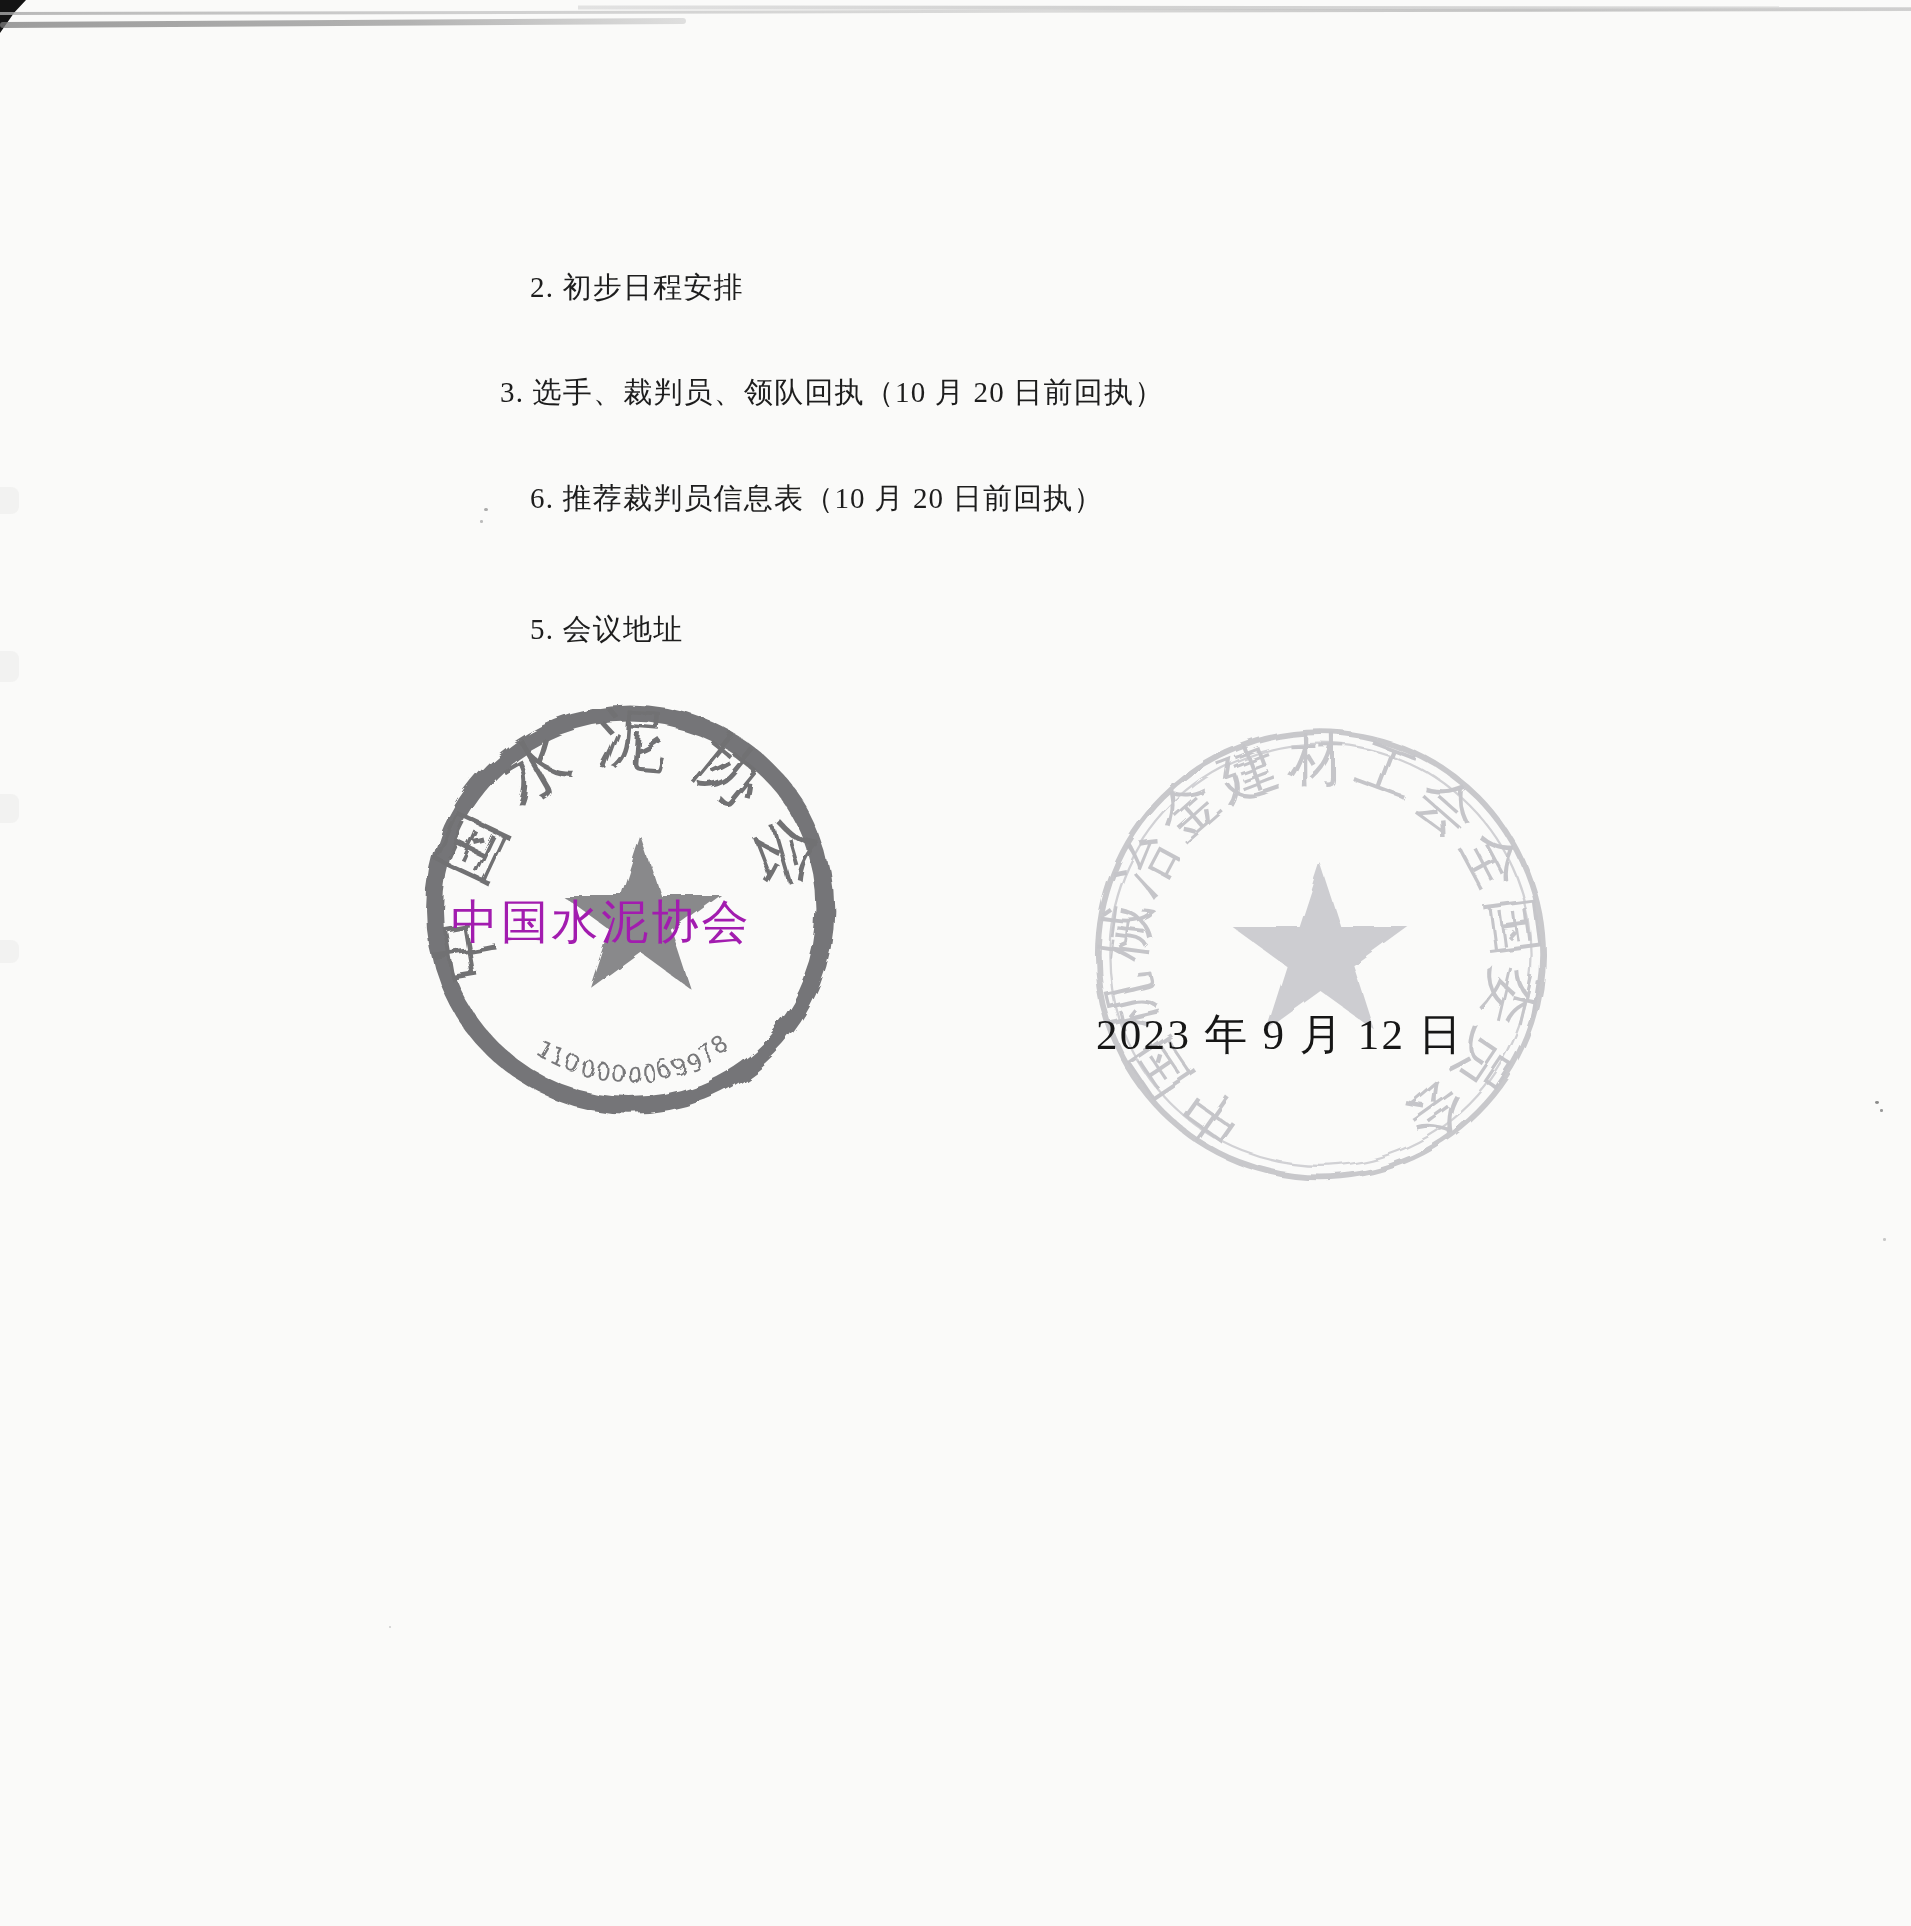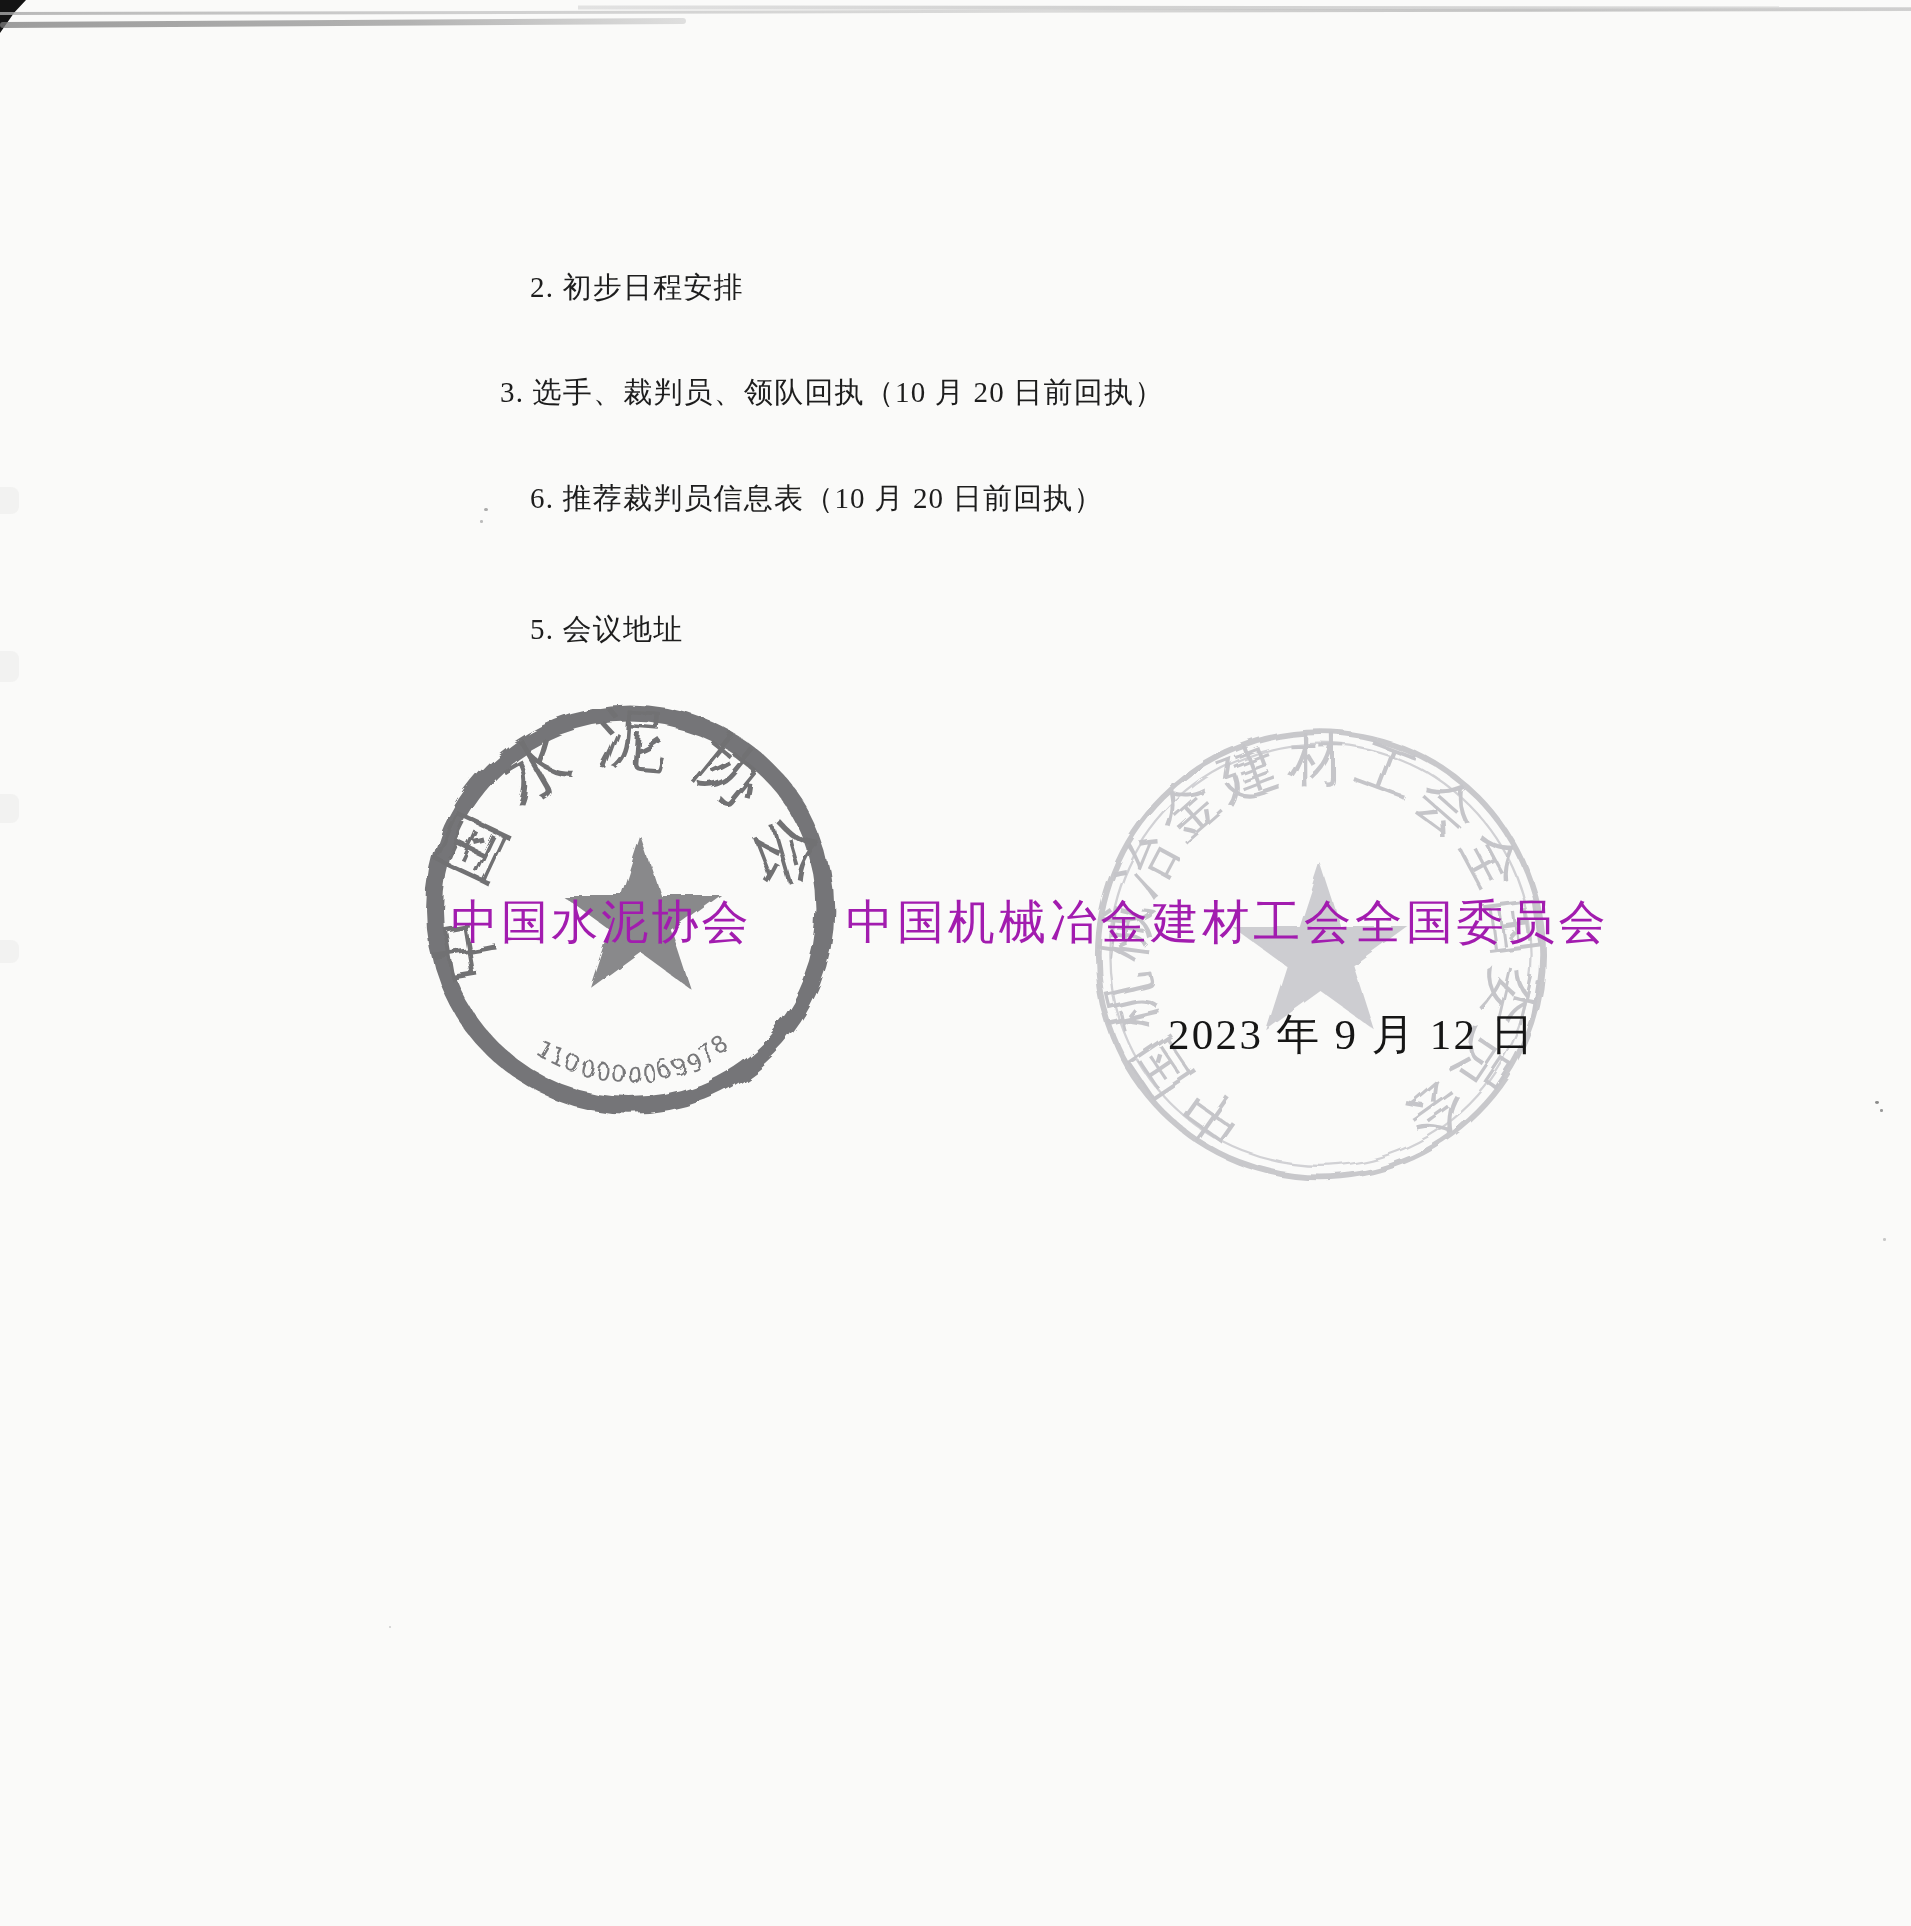--- a/index.html
+++ b/index.html
@@ -76,22 +76,21 @@
       <circle cx="3428" cy="2478" r="578" fill="none" stroke="#c3c3c7" stroke-width="15"></circle>
       <circle cx="3428" cy="2478" r="548" fill="none" stroke="#cdcdd1" stroke-width="6"></circle>
       <polygon points="3428,2240 3482,2406 3656,2406 3516,2508 3569,2674 3428,2572 3287,2674 3340,2508 3200,2406 3374,2406" fill="#c6c6ca" opacity="0.95"></polygon>
       <text font-size="150" fill="#c0c0c4" letter-spacing="14" font-family="Liberation Serif, DejaVu Serif, serif">
         <textPath href="#rightOrgArc" startOffset="55">中国机械冶金建材工会全国委员会</textPath>
       </text>
     </g>
   </svg>
 
   <div class="sig" style="left:451px;top:893px;letter-spacing:3.1px">中国水泥协会</div>
-  <div class="sig" style="left:846px;top:893px;letter-spacing:3.9px">中国机械冶金建材工会全国委员会</div>
-  <div class="date-line" style="left:1168px;top:1006px">2023 年 9 月 12 日</div>
+  <div class="date-line" style="left:1096px;top:1006px">2023 年 9 月 12 日</div>
 
   <div class="speck" style="left:1875px;top:1101px;width:4.2px;height:3.1px;background:#8a8a8a"></div>
   <div class="speck" style="left:1880px;top:1109px;width:2.7px;height:2.7px;background:#9a9a9a"></div>
   <div class="speck" style="left:484px;top:508px;width:3.5px;height:3.1px;background:#ababab"></div>
   <div class="speck" style="left:480px;top:520px;width:2.7px;height:2.7px;background:#bcbcbc"></div>
   <div class="speck" style="left:1883px;top:1238px;width:2.7px;height:2.7px;background:#c8c8c8"></div>
   <div class="speck" style="left:389px;top:1626px;width:2.3px;height:2.3px;background:#cccccc"></div>
 
 </div>
 

